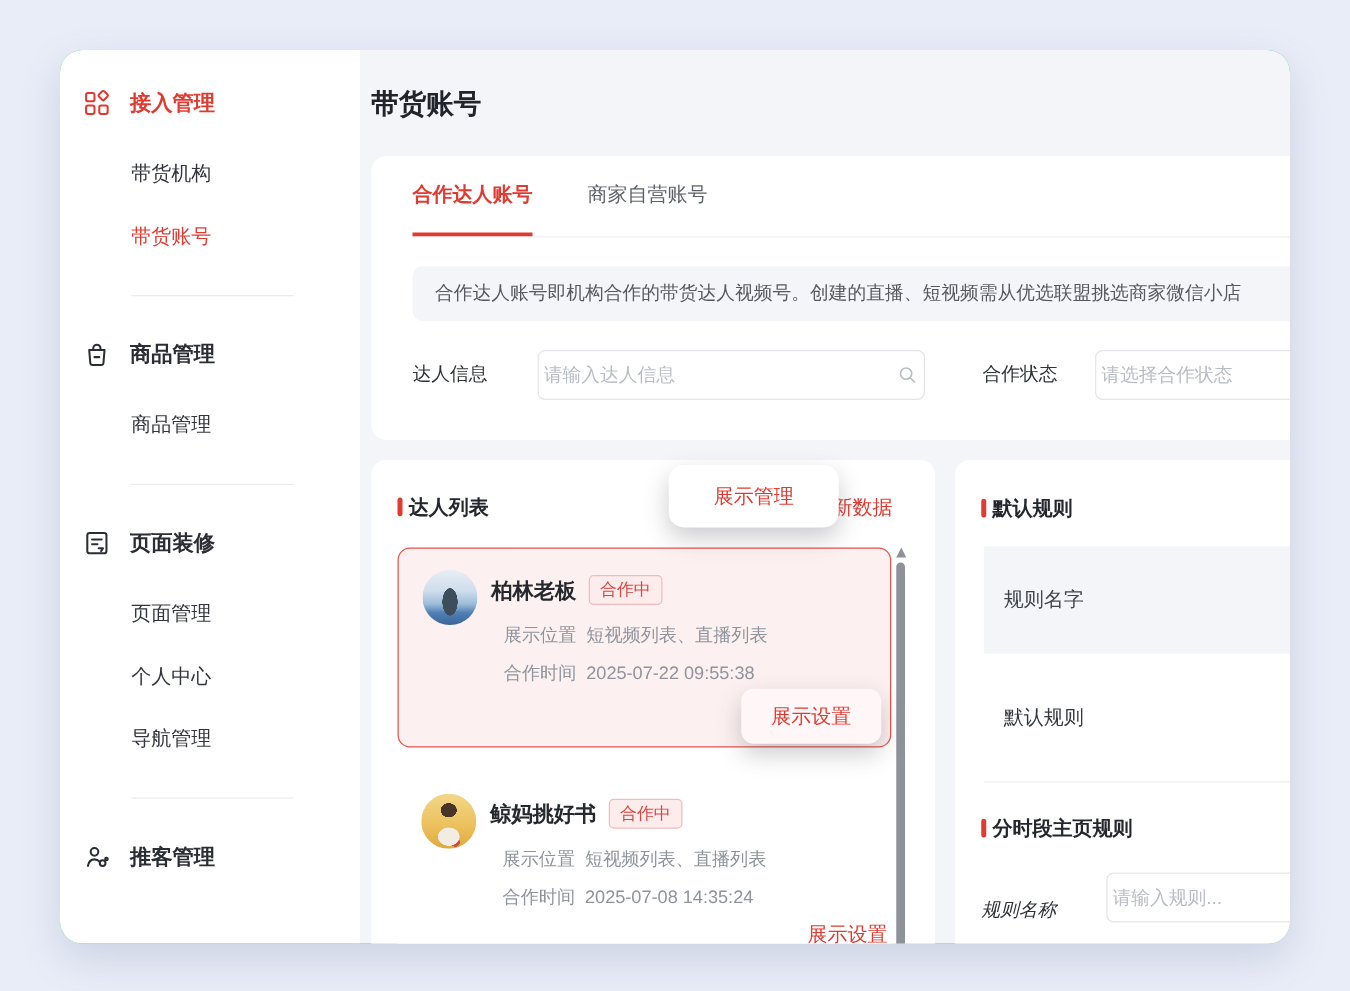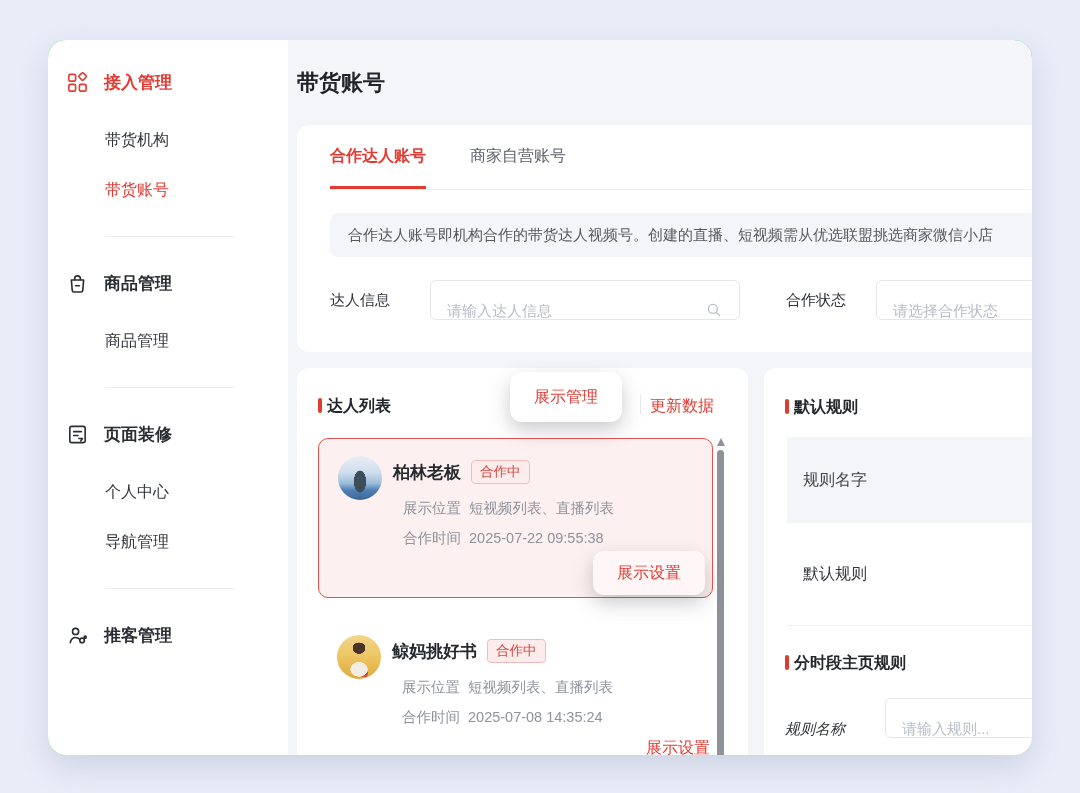--- a/index.html
+++ b/index.html
@@ -42,21 +42,21 @@
   .notice {
     position:absolute; left:33px; top:88px; width:712px; height:44px; border-radius:8px;
     background:#f4f5f8; line-height:44px; padding:0 18px; font-size:15px; color:#55595f;
     white-space:nowrap; overflow:hidden;
   }
   .filter-row { position:absolute; left:33px; right:0; top:155px; height:40px; }
   .flabel { position:absolute; top:0; line-height:40px; font-size:15px; color:#2f3338;text-align:right; }
   .flabel.l2 { left:456px; }
   .inputbox {
     position:absolute; top:0; height:40px; background:#fff; border:1px solid #e3e5ea; border-radius:6px;
-    display:flex; align-items:flex-end; padding:0 16px;
+    display:flex; align-items:center; padding:0 4px;
   }
   .inputbox input {
     border:none; outline:none; flex:1; font-size:15px; color:#33363c; background:transparent; min-width:0;
     font-family:inherit;
   }
   .inputbox input::placeholder { color:#b9bdc6; opacity:1; }
   .inputbox svg { width:18px; height:18px; flex:0 0 18px; }
   .in1 { left:100px; width:310px; }
   .in2 { left:546px; width:210px; }
   
@@ -65,21 +65,21 @@
   .rules-panel  { left:476px; width:290px; }
   .panel-head-marker { position:absolute; width:4px; height:15px; border-radius:2px; background:var(--accent,#e13a31); }
   .panel-title { position:absolute; font-size:16px; font-weight:700; color:#23262c; }
   .talent-panel .panel-head-marker { left:21px; top:30px; }
   .talent-panel .panel-title { left:30px; top:28px; }
   .float-btn {
     position:absolute; display:flex; align-items:center; justify-content:center;
     background:#fff; color:var(--accent,#e13a31); font-size:16px; border-radius:12px;
     box-shadow:0 8px 20px rgba(70,70,80,.28); cursor:pointer; z-index:5;
   }
-  .display-manage-btn { left:213px; top:4px; width:112px; height:50px; }
+  .display-manage-btn { left:238px; top:4px; width:136px; height:50px; }
   .head-vdivider { position:absolute; left:343px; top:27px; width:1px; height:19px; background:#e6e8ec; }
   .refresh-link { position:absolute; left:353px; top:28px; font-size:16px; color:var(--accent,#e13a31); cursor:pointer; }
   
   .tcard { position:absolute; left:21px; width:395px; height:160px; border-radius:10px; background:#fff; }
   .tcard.highlight { background:var(--hl-bg,#fdf0f0); border:1px solid var(--hl-border,#e4534d); }
   .tavatar { position:absolute; left:19px; top:17px; width:44px; height:44px; border-radius:50%; overflow:hidden; }
   .tavatar.av0 { background:
       radial-gradient(10px 18px at 50% 58%, #3e4d5c 0%, #3e4d5c 60%, transparent 62%),
       linear-gradient(180deg,#e8eef4 0%,#cfdded 38%,#9cbcd8 62%,#4f7fb5 78%,#3c6597 100%); }
   .tavatar.av1 { background:
@@ -152,20 +152,21 @@
       <div class="side-divider"></div>
       <div class="side-sec-header">
         <svg viewBox="0 0 24 24" class="icon-stroke">
           <rect x="4" y="3.5" width="16" height="17" rx="2"></rect>
           <line x1="8" y1="9" x2="16" y2="9"></line>
           <line x1="8" y1="13" x2="12.5" y2="13"></line>
           <path d="M13.5 16.2h3.6l-1.6 2.6"></path>
         </svg>
         <span>页面装修</span>
       </div>
+      <div class="side-sub">页面管理</div>
       <div class="side-sub">个人中心</div>
       <div class="side-sub">导航管理</div>
       <div class="side-divider"></div>
       <div class="side-sec-header">
         <svg viewBox="0 0 24 24" class="icon-stroke">
           <circle cx="10" cy="7.8" r="3.2"></circle>
           <path d="M4.5 19.5c.7-3.6 3-5.4 5.5-5.4 1.7 0 3.2.7 4.2 1.9"></path>
           <circle cx="16.8" cy="17.2" r="2.4"></circle>
           <circle cx="20" cy="13.8" r="1.1"></circle>
         </svg>

